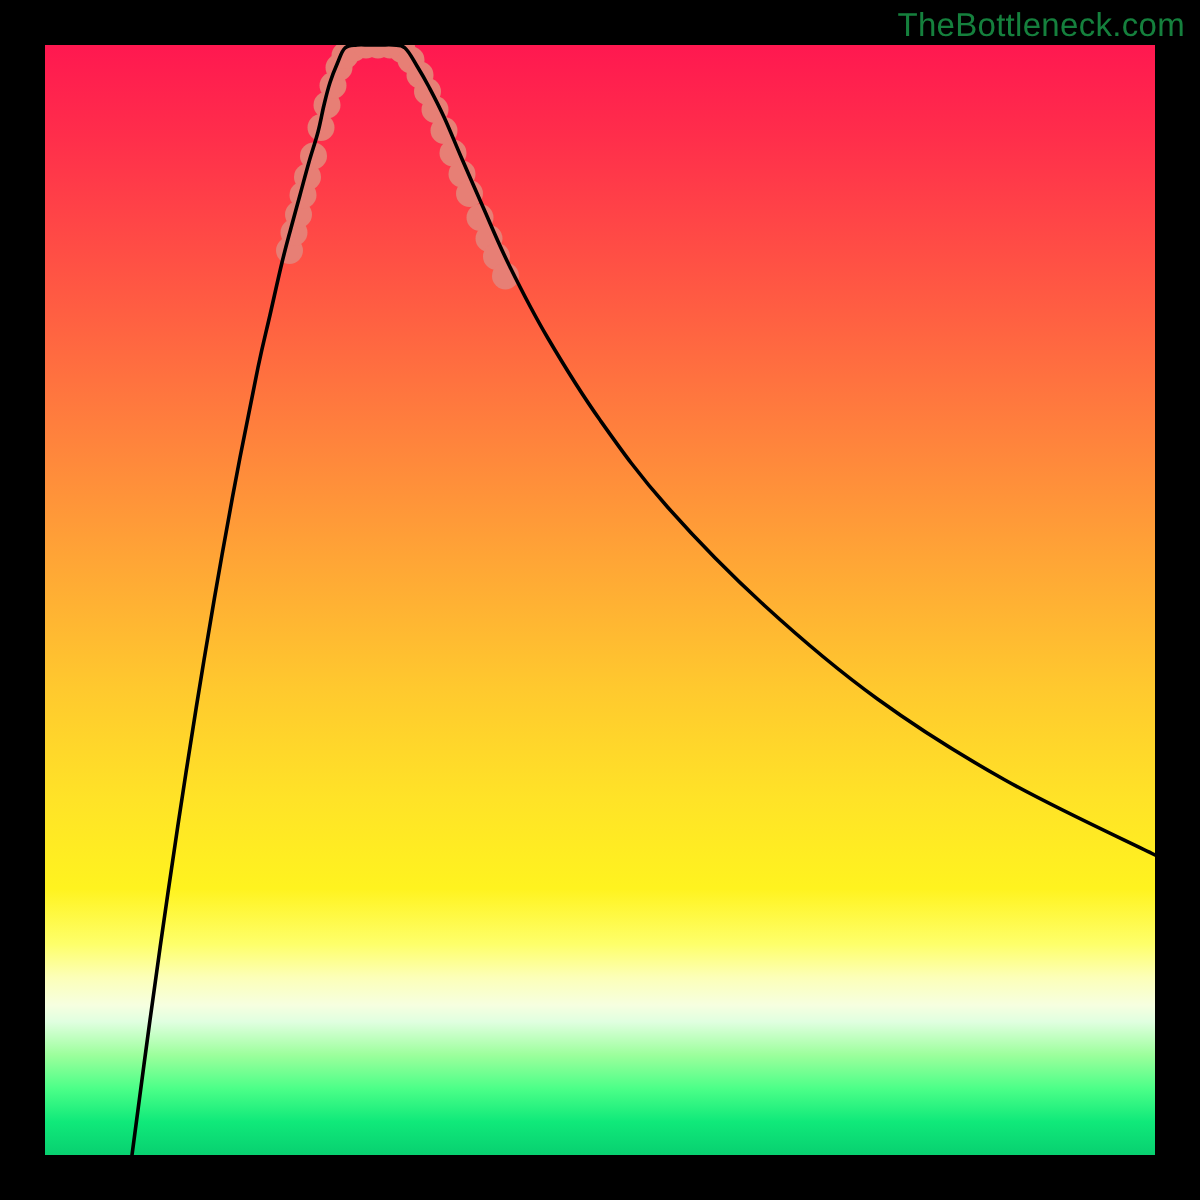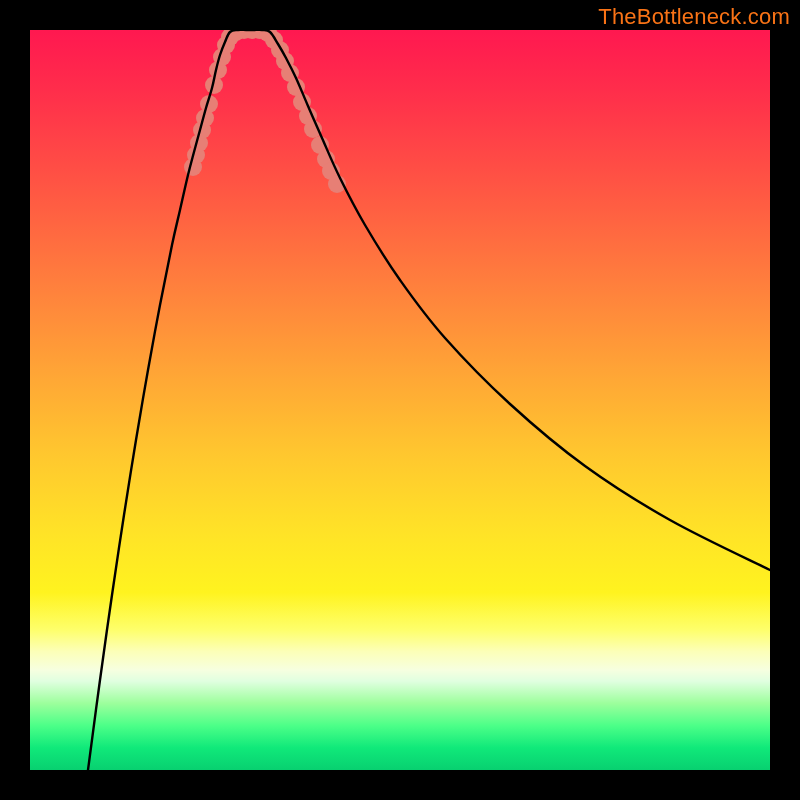--- a/index.html
+++ b/index.html
@@ -42,21 +42,21 @@
       #9cff9c 91%,
       #4cff88 94%,
       #10e97a 97%,
       #08d070 100%
     );
   }
   .watermark {
     position: absolute;
     top: 4px;
     right: 10px;
-    color: #f97316;
+    color: #15803d;
     font-size: 22px;
     font-weight: 400;
     letter-spacing: 0.2px;
     user-select: none;
   }
   svg.curve-layer {
     position: absolute;
     top: 0;
     left: 0;
   }

